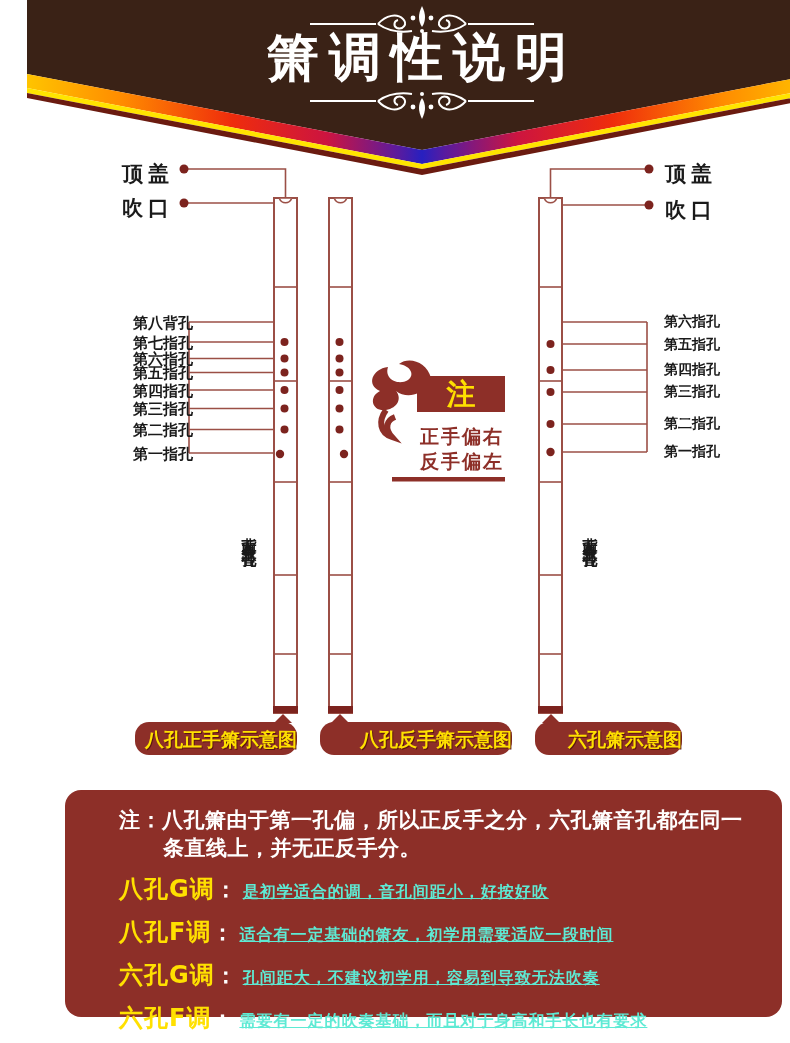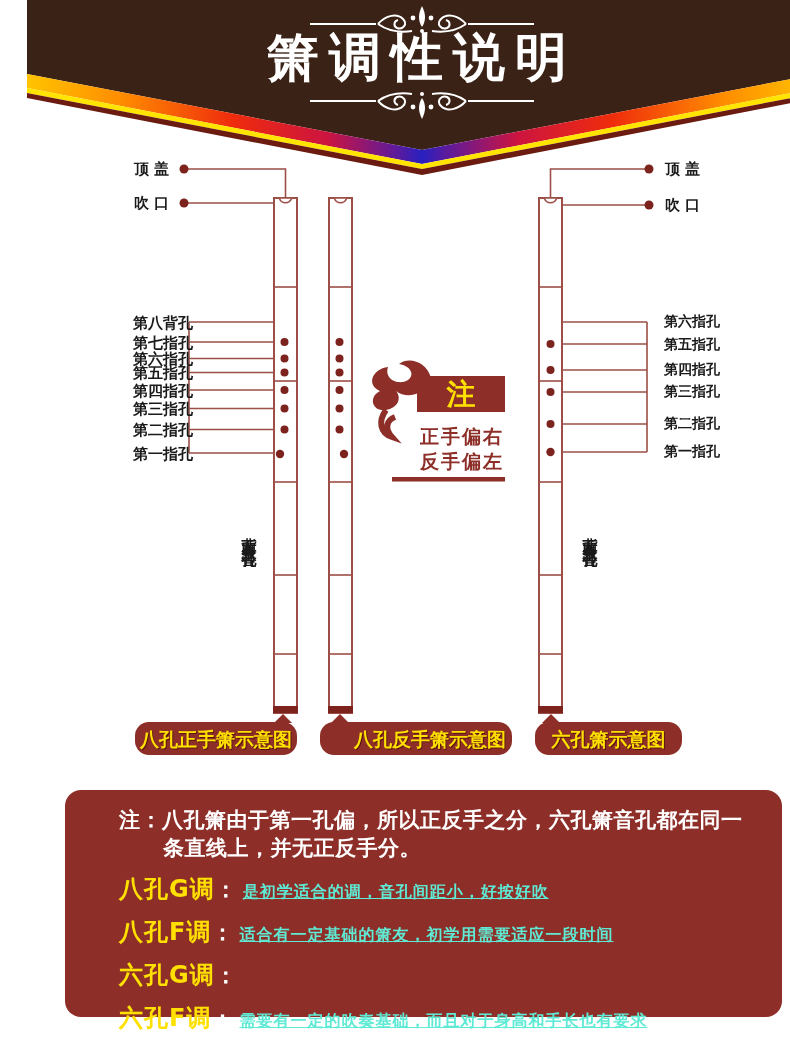--- a/index.html
+++ b/index.html
@@ -7,36 +7,36 @@
         font-family:"DejaVu Sans","Liberation Sans",sans-serif;margin-left:27px;}
   svg{display:block;}
   .layer{position:absolute;left:0;top:0;pointer-events:none;}
 
   
   .title{position:absolute;left:0;top:29px;width:790px;text-align:center;
          color:#fff;font-size:52px;font-weight:900;letter-spacing:10px;line-height:1.1;}
 
   
   .lbl{position:absolute;color:#1a1a1a;font-weight:700;white-space:nowrap;}
-  .lbl-top{font-size:15px;letter-spacing:5px;}
+  .lbl-top{font-size:21px;letter-spacing:5px;}
   .hole-lbl-l{font-size:15px;left:94px;width:72px;text-align:right;}
   .hole-lbl-r{font-size:14px;left:637px;text-align:left;}
   .vnote{position:absolute;writing-mode:vertical-rl;color:#1a1a1a;font-weight:700;
          font-size:15px;letter-spacing:2px;}
 
   
   .note-banner{position:absolute;left:390px;top:376px;width:88px;height:36px;
                background:#8d2f28;text-align:center;line-height:37px;
                color:#ffe000;font-size:29px;font-weight:900;}
   .note-rule{position:absolute;left:383px;width:104px;text-align:center;
              color:#8d2f28;font-size:19px;font-weight:900;letter-spacing:2px;}
 
   
   .badge{position:absolute;top:722px;height:33px;background:#8d2f28;border-radius:14px;
-         color:#ffe000;font-size:19px;font-weight:900;text-align:center;line-height:34px;
+         color:#ffe000;font-size:19px;font-weight:900;text-align:right;line-height:34px;
          text-shadow:1px 1px 0 #5a1410;}
   .badge .tail{position:absolute;top:-8px;width:0;height:0;
                border-left:9px solid transparent;border-right:9px solid transparent;
                border-bottom:9px solid #8d2f28;}
 
   
   .footer-box{position:absolute;left:38px;top:790px;width:717px;height:227px;
               background:#8d2f28;border-radius:16px;box-sizing:border-box;
               padding:16px 20px 0 54px;}
   .footer-note{color:#fff;font-size:21px;font-weight:700;line-height:1.34;
@@ -250,20 +250,21 @@
       <span class="footer-desc">是初学适合的调，音孔间距小，好按好吹</span>
     </div>
     <div class="footer-row">
       <span class="footer-key">八孔F调</span>
       <span class="footer-colon">：</span>
       <span class="footer-desc">适合有一定基础的箫友，初学用需要适应一段时间</span>
     </div>
     <div class="footer-row">
       <span class="footer-key">六孔G调</span>
       <span class="footer-colon">：</span>
+      <span class="footer-desc">孔间距大，不建议初学用，容易到导致无法吹奏</span>
     </div>
     <div class="footer-row">
       <span class="footer-key">六孔F调</span>
       <span class="footer-colon">：</span>
       <span class="footer-desc">需要有一定的吹奏基础，而且对于身高和手长也有要求</span>
     </div>
   </div>
 
 </div>
 

